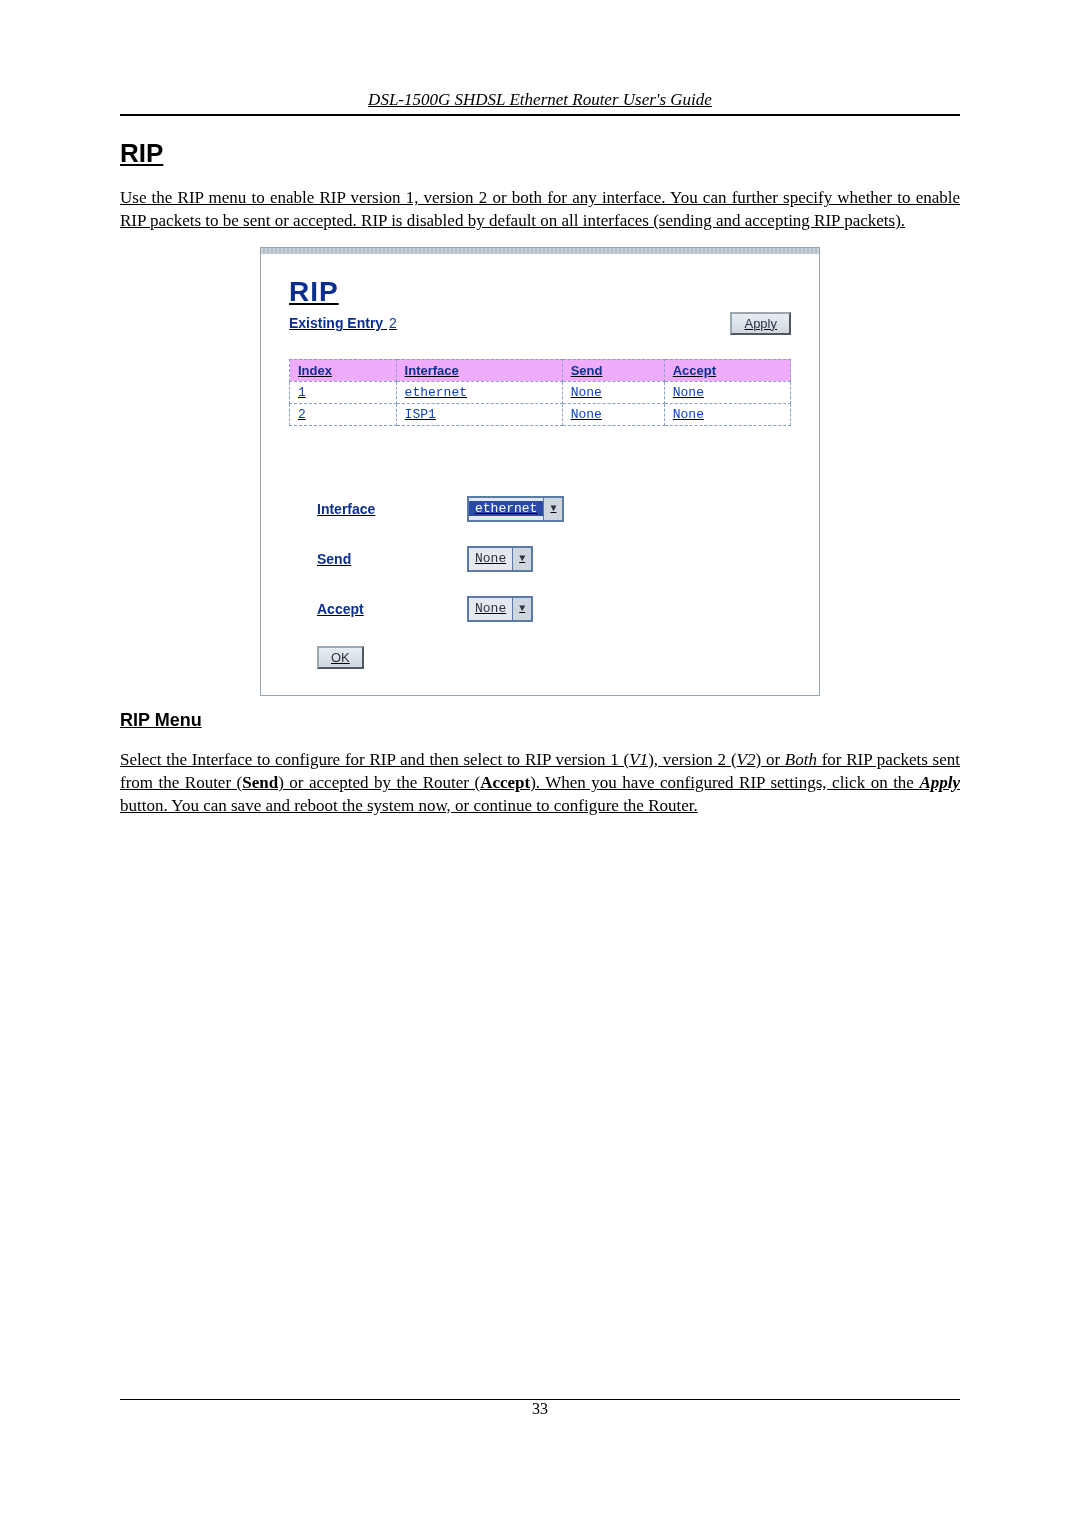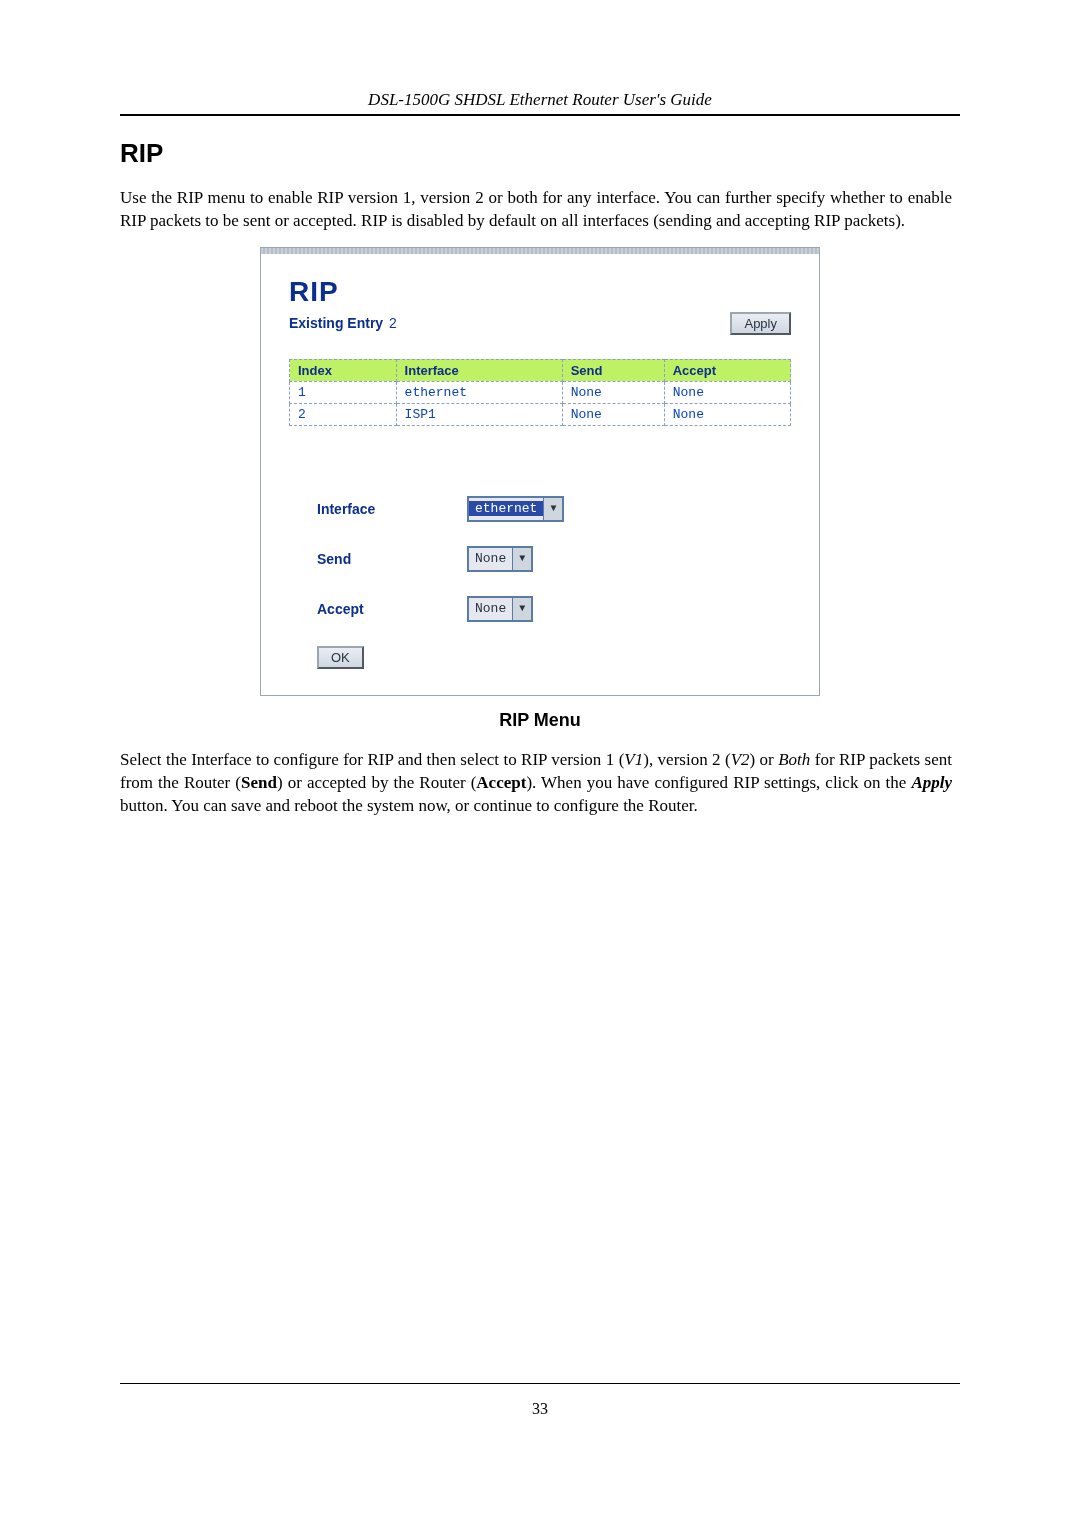--- a/index.html
+++ b/index.html
@@ -9,40 +9,41 @@
     color: #000;
     width: 1080px;
     height: 1528px;
     position: relative;
   }
   .page {
     padding: 90px 120px 60px 120px;
     box-sizing: border-box;
     min-height: 1468px;
     position: relative;
+    text-decoration: underline;
   }
   .running-head {
     text-align: center;
     font-style: italic;
     font-size: 17px;
     border-bottom: 2px solid #000;
     padding-bottom: 4px;
     margin-bottom: 22px;
   }
   h2.section-title {
     font-family: Arial, Helvetica, sans-serif;
     font-weight: bold;
     font-size: 26px;
     margin: 10px 0 18px 0;
   }
   p.body {
     font-size: 17px;
     line-height: 1.35;
     text-align: justify;
-    margin: 0 8px 14px 0;
+    margin: 0 0 14px 0;
   }
   .figure-wrap {
     display: flex;
     justify-content: center;
     margin: 8px 0 14px 0;
   }
   .rip-panel {
     width: 560px;
     border: 1px solid #9aa7b3;
     background: #ffffff;
@@ -97,21 +98,21 @@
     padding: 3px 8px;
     text-align: left;
     color: #0b42c2;
     font-family: "Courier New", monospace;
     background: #ffffff;
   }
   .rip-table th {
     font-family: Verdana, sans-serif;
     font-weight: bold;
     color: #0b2f8f;
-    background: #bef264;
+    background: #f0abfc;
   }
   .rip-form {
     margin-top: 70px;
     padding-left: 28px;
   }
   .rip-form-row {
     display: flex;
     align-items: center;
     margin-bottom: 24px;
   }
@@ -149,29 +150,28 @@
     font-size: 10px;
     color: #2a3342;
   }
   .ok-row {
     display: flex;
     justify-content: flex-start;
     padding-right: 80px;
     margin-top: 6px;
   }
   .figure-caption {
-    text-align: center;
     font-family: Arial, Helvetica, sans-serif;
     font-weight: bold;
     font-size: 18px;
     margin: 8px 0 18px 0;
   }
   .footer-rule {
     border-top: 1px solid #000;
-    padding-top: 16px;
+    padding-top: 0;
     text-align: center;
     font-size: 16px;
     position: absolute;
     left: 120px;
     right: 120px;
     bottom: 50px;
   }
 </style>
 </head>
 <body>

